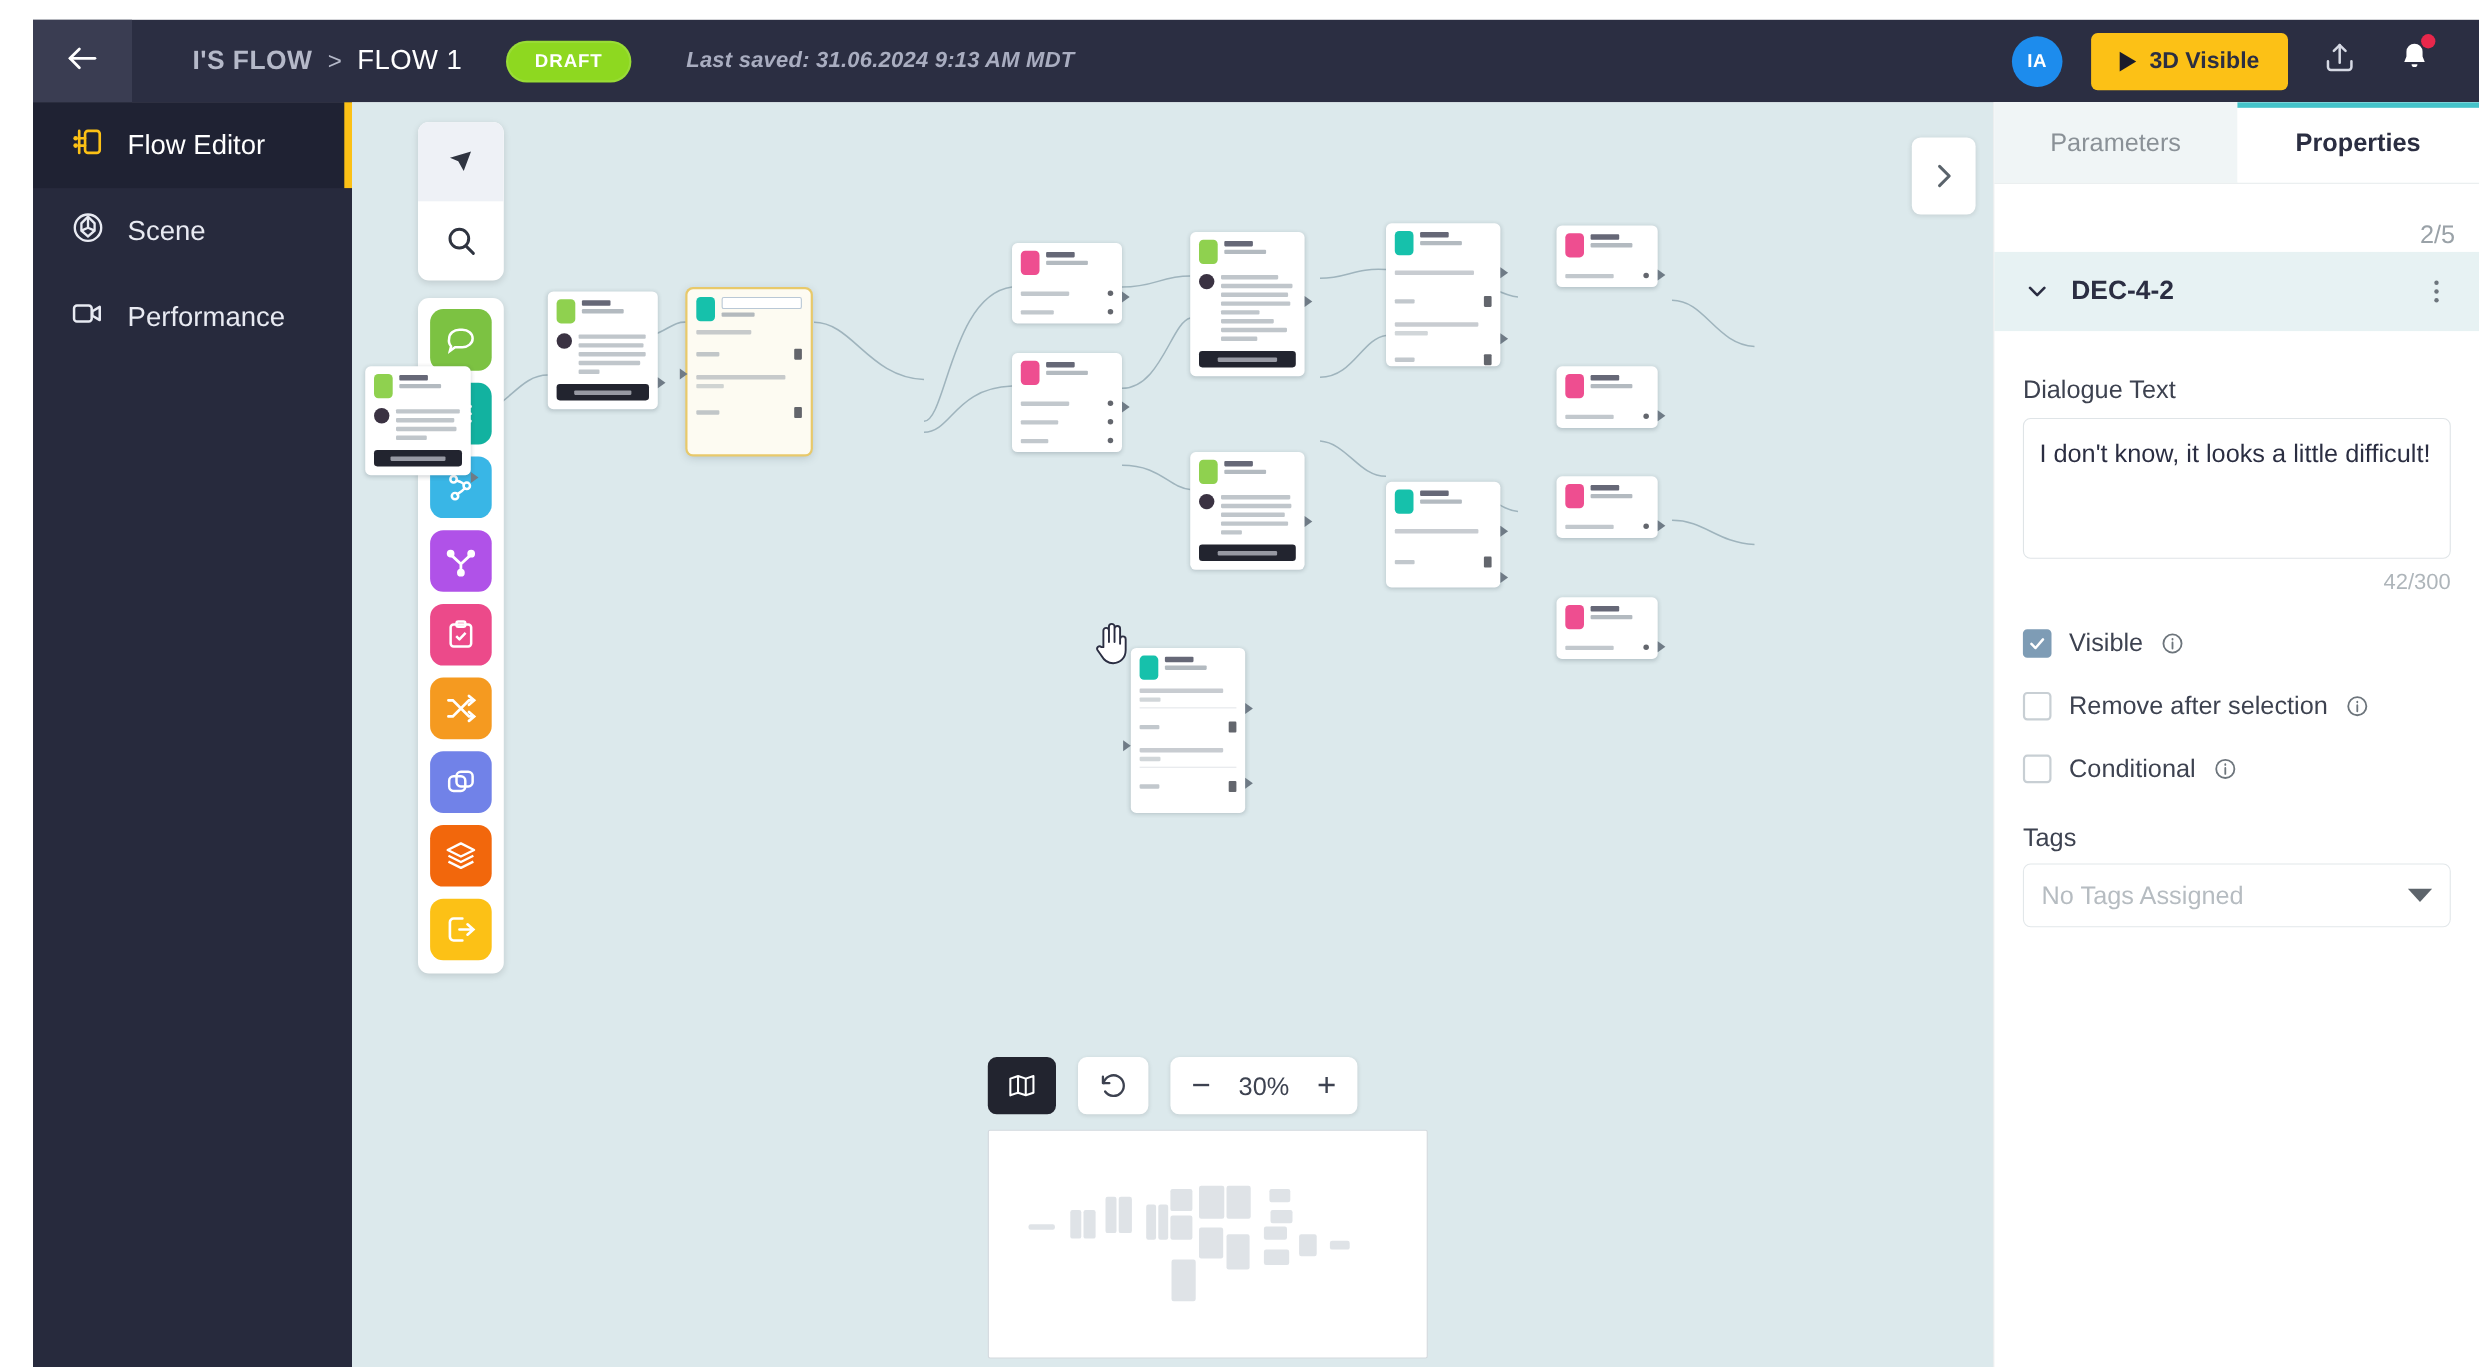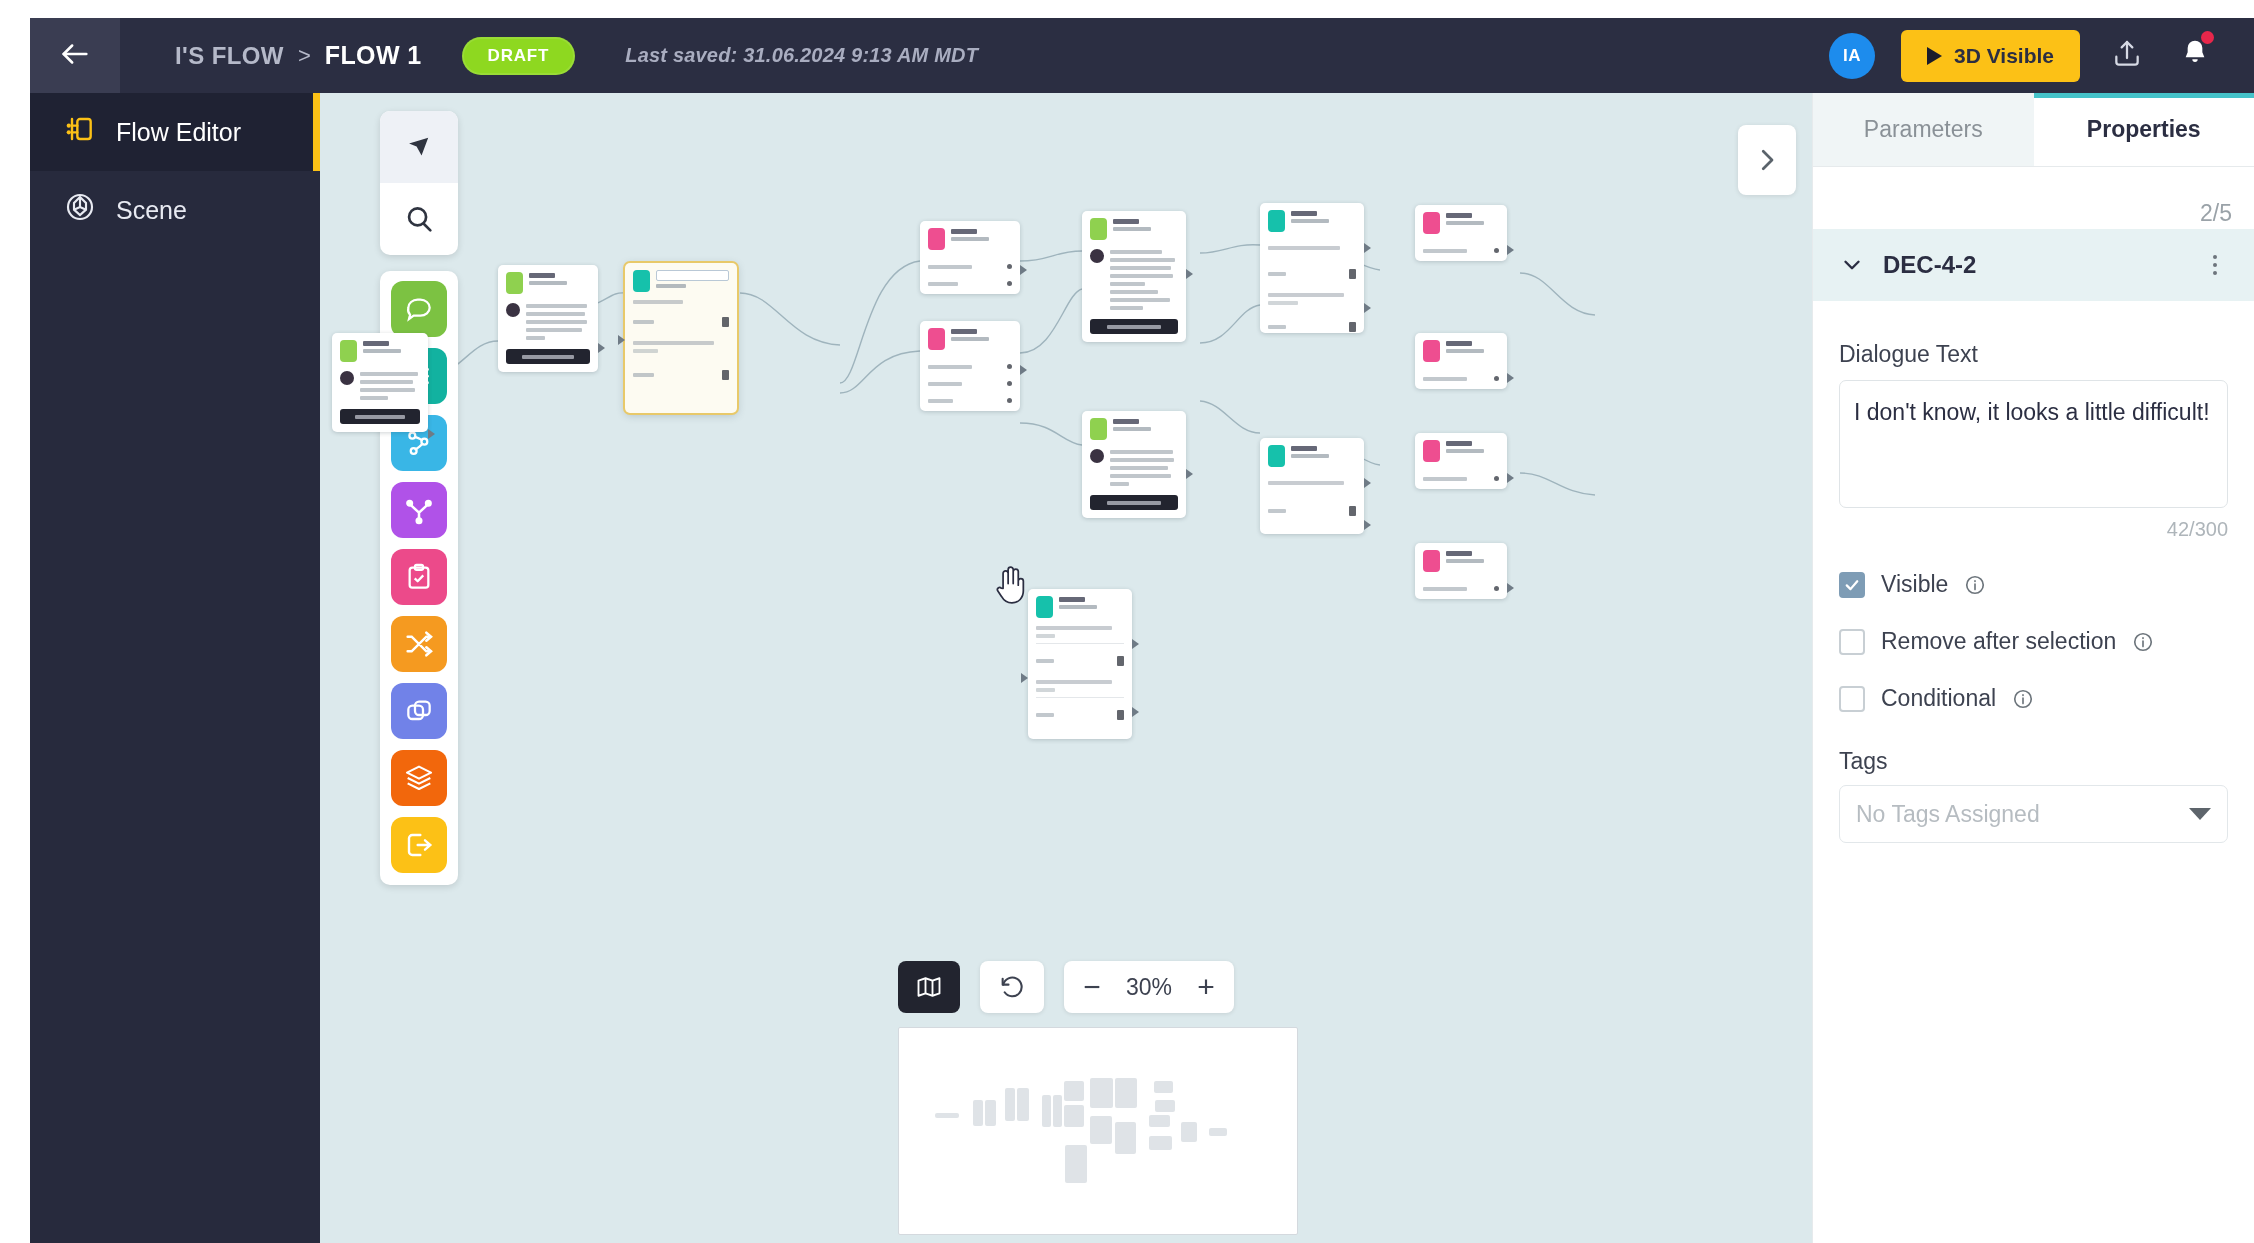--- a/index.html
+++ b/index.html
@@ -22,21 +22,21 @@
   .back-btn {
     width: 90px; height: 75px; background: #3a3d52;
     display: flex; align-items: center; justify-content: center;
     cursor: pointer; flex: none;
   }
   .back-btn svg { width: 34px; height: 34px; }
 
   .crumbs { display:flex; align-items:center; margin-left: 55px; gap: 14px; }
   .crumb-parent { color:#b5b9c9; font-size: 24px; font-weight: 700; letter-spacing:.4px; }
   .crumb-sep { color:#b5b9c9; font-size: 22px; font-weight:400; }
-  .crumb-current { color:#ffffff; font-size: 25px; font-weight: 700; letter-spacing:.4px; }
+  .crumb-current { color:#ffffff; font-size: 25px; font-weight: 400; letter-spacing:.4px; }
 
   .status-pill {
     margin-left: 26px;
     background:#8ed820; color:#ffffff;
     font-size: 17px; font-weight:700; letter-spacing:.8px;
     padding: 9px 26px; border-radius: 20px;
     box-shadow: 0 0 0 2px rgba(255,255,255,.10) inset;
   }
   .saved-text {
     margin-left: 36px; color:#a9adc0; font-size: 20px;
@@ -343,20 +343,29 @@
       <span>
         <svg viewBox="0 0 24 24" fill="none" stroke="#e8eaf2" stroke-width="1.6">
           <circle cx="12" cy="12" r="9"></circle>
           <path d="M12 4.5 7.5 9v5l4.5 4 4.5-4V9z"></path>
             <path d="M12 4.5V12M12 12l4.5 2M12 12l-4.5 2"></path>
         </svg>
       </span>
       <span>Scene</span>
     </div>
 
+    <div class="side-item">
+      <span>
+        <svg viewBox="0 0 24 24" fill="none" stroke="#e8eaf2" stroke-width="1.7" stroke-linejoin="round">
+          <rect x="2.5" y="6.5" width="12" height="11" rx="2"></rect>
+          <path d="M15 10.5l5-3v9l-5-3z"></path>
+        </svg>
+      </span>
+      <span>Performance</span>
+    </div>
   </div>
 
   <div class="canvas">
 
     <svg style="position:absolute;left:0;top:0;width:100%;height:100%;">
       <path class="edge" d="M108,283 C140,283 150,248 178,248"></path>
       <path class="edge" d="M250,215 C285,215 288,198 305,200"></path>
       <path class="edge" d="M420,200 C455,200 470,250 520,252"></path>
       <path class="edge" d="M520,290 C540,290 545,175 600,168"></path>
       <path class="edge" d="M520,300 C545,300 548,260 600,258"></path>

